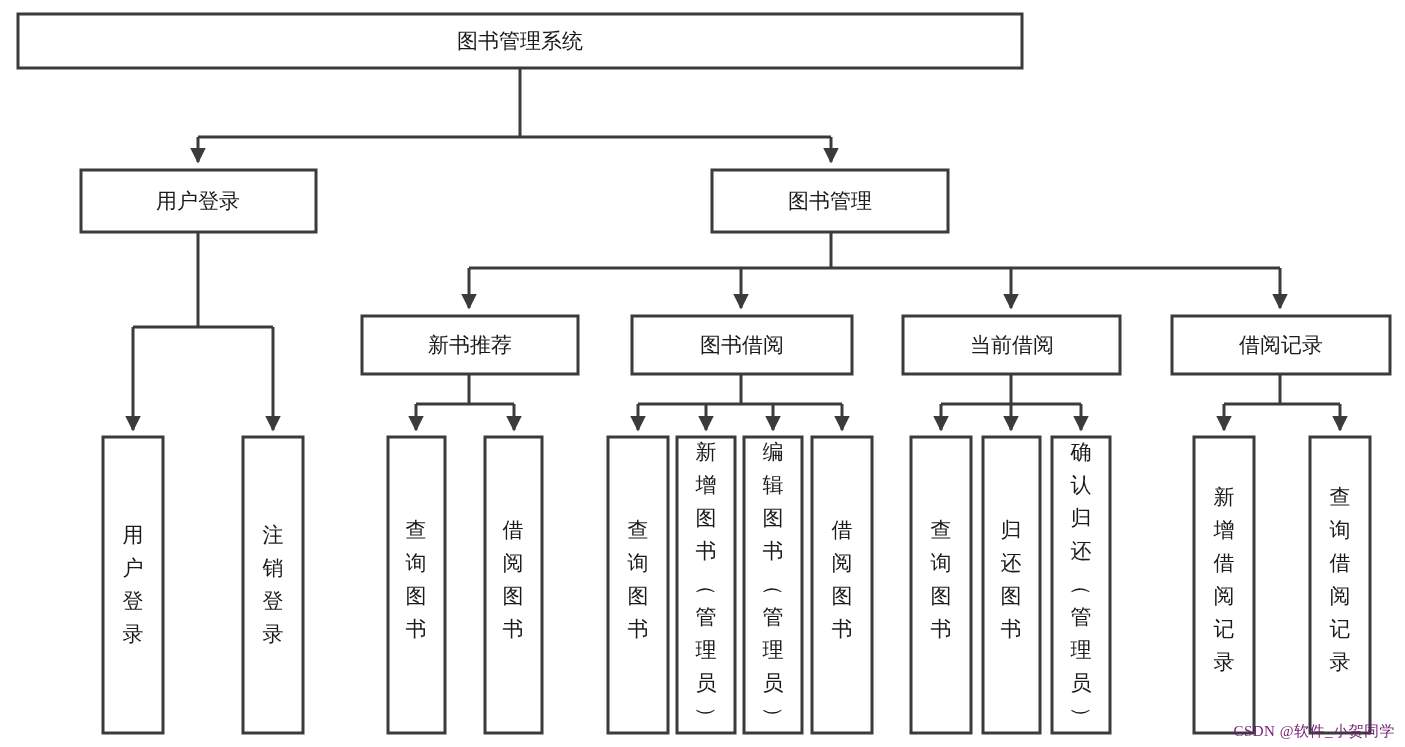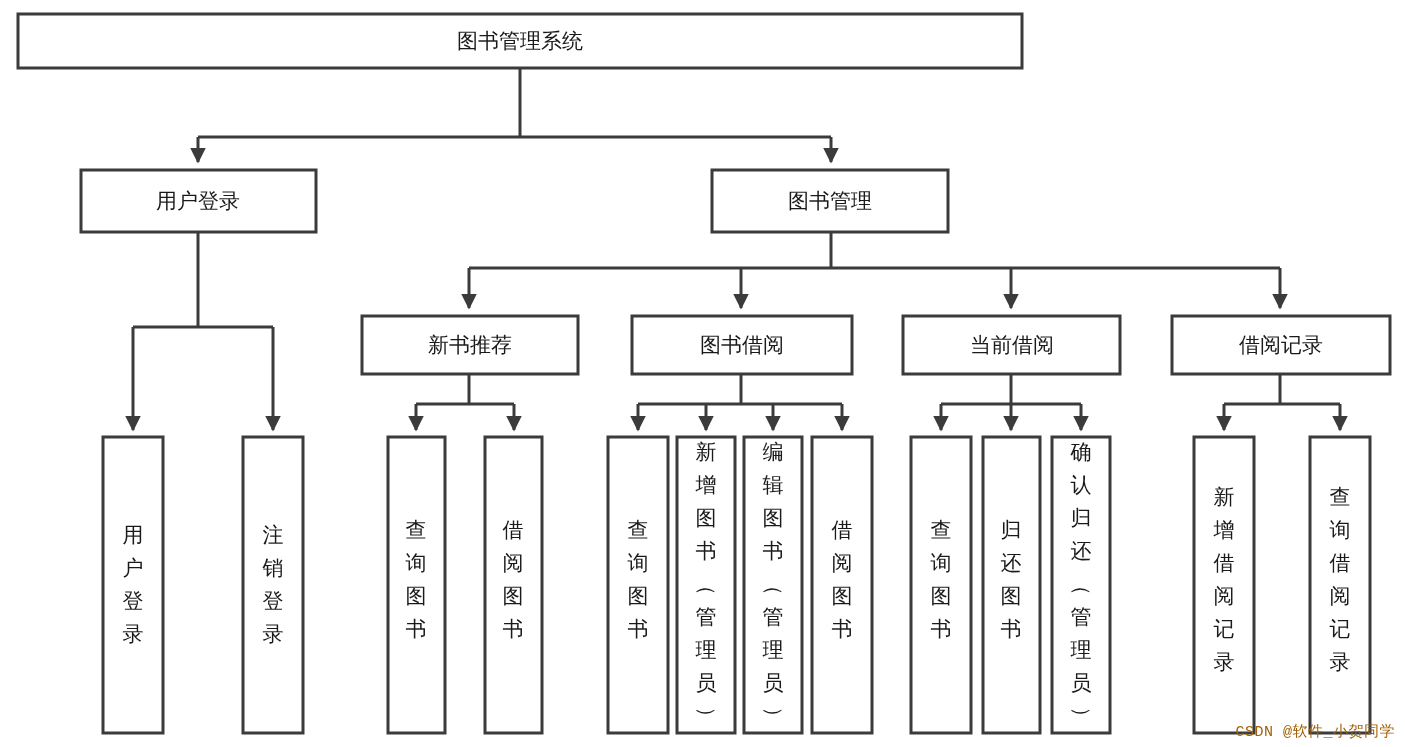--- a/index.html
+++ b/index.html
@@ -54,23 +54,23 @@
     font-family: "DejaVu Sans", "Liberation Sans", sans-serif;
     font-size: 21px;
     fill: #1a1a1a;
     text-anchor: middle;
     dominant-baseline: middle;
   }
   .watermark-text {
     position: absolute;
     right: 10px;
     bottom: 6px;
-    font-family: Liberation Mono, monospace;
+    font-family: Liberation Serif, serif;
     font-size: 15px;
-    color: #a16207;
+    color: #701a75;
     white-space: nowrap;
     letter-spacing: 0.5px;
     pointer-events: none;
   }
 </style>
 </head>
 <body>
 
 <div id="diagram-root">
 

